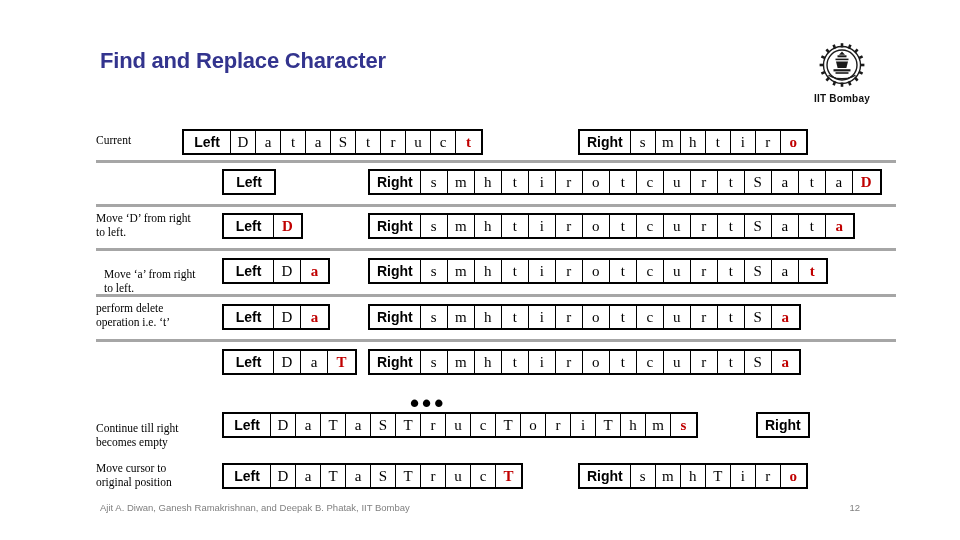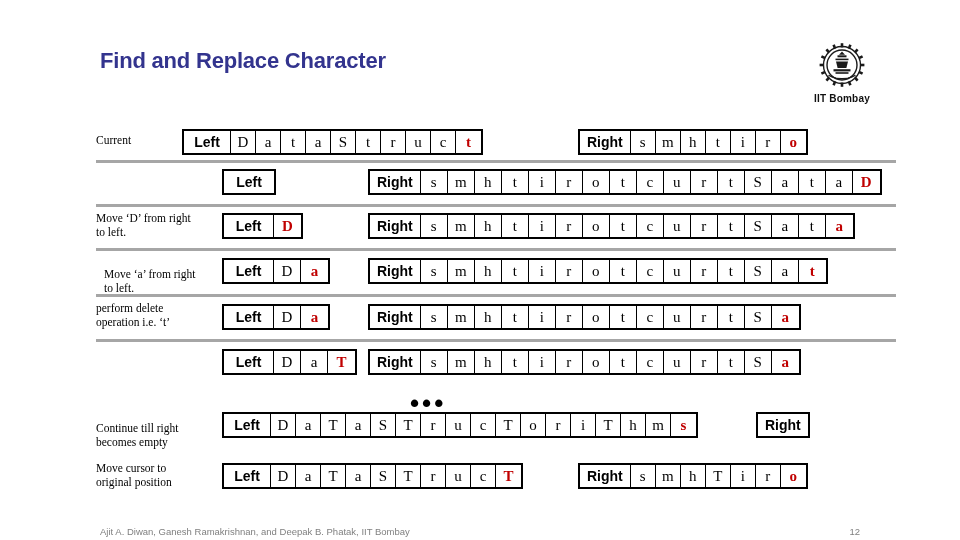--- a/index.html
+++ b/index.html
@@ -116,21 +116,20 @@
   #footer {
     position: absolute;
     left: 100px; top: 502px;
     width: 760px;
     display: flex;
     justify-content: space-between;
     align-items: baseline;
     font-family: "Liberation Sans", sans-serif;
     font-size: 9.5px;
     color: #808080;
-    margin-top: 24px;
   }
 </style>
 </head>
 <body>
 
 <div id="slide">
 
   <div id="title">Find and Replace Character</div>
 
   <div id="logo">

